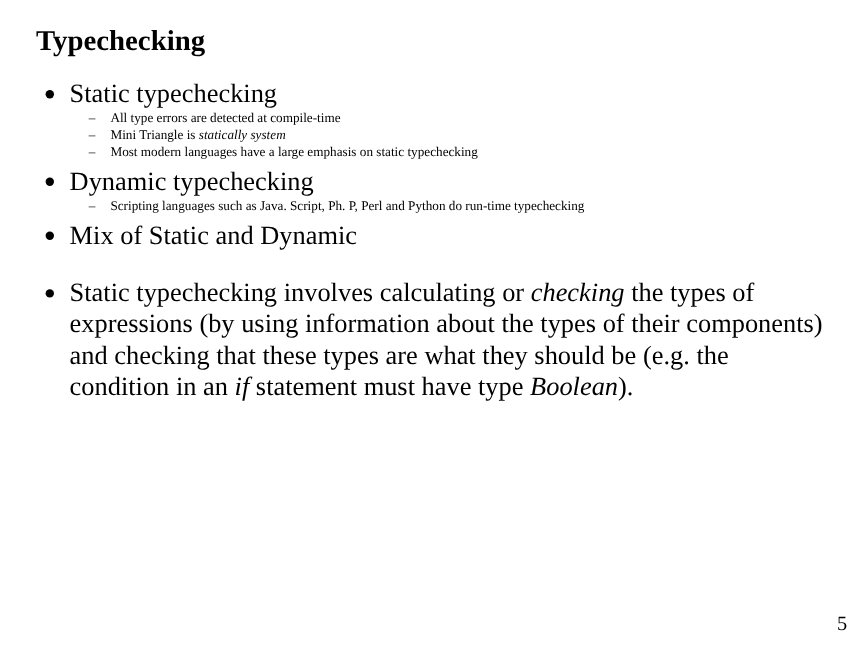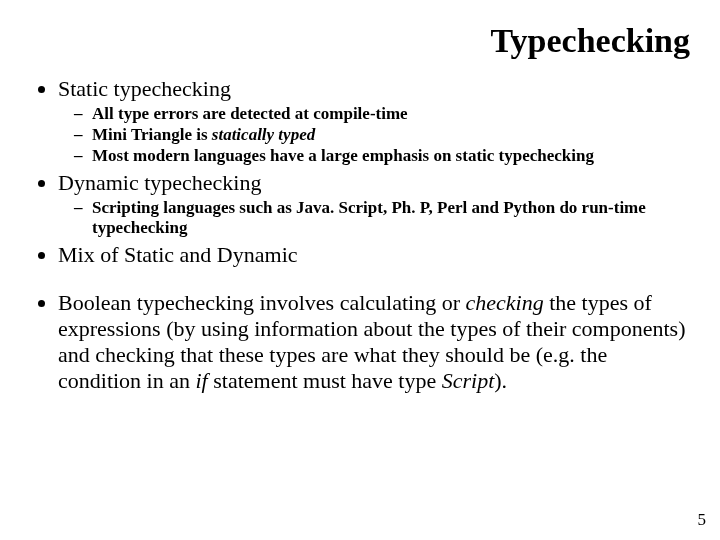--- a/index.html
+++ b/index.html
@@ -12,42 +12,41 @@
     color: #000;
   }
   .slide {
     box-sizing: border-box;
     width: 720px;
     height: 540px;
     padding: 22px 30px 20px 30px;
     position: relative;
   }
   .title {
-    text-align: right;
+    text-align: left;
     font-weight: bold;
-    font-size: 34px;
+    font-size: 24px;
     margin: 0 0 16px 0;
   }
   ul.lvl1 {
     margin: 0;
     padding-left: 28px;
     list-style: disc;
     font-size: 22px;
     line-height: 1.18;
   }
   ul.lvl1 > li {
     margin-top: 2px;
   }
   ul.lvl2 {
     margin: 2px 0 4px 0;
     padding-left: 34px;
     list-style: none;
-    font-size: 17px;
+    font-size: 11px;
     line-height: 1.18;
-    font-weight: bold;
   }
   ul.lvl2 > li {
     position: relative;
     padding-left: 0;
     margin-top: 1px;
   }
   ul.lvl2 > li::before {
     content: "–";
     position: absolute;
     left: -18px;
@@ -70,39 +69,39 @@
 
   <h1 class="title">Typechecking</h1>
 
   <ul class="lvl1">
 
     <li>
       <span>Static typechecking</span>
       <ul class="lvl2">
         <li>All type errors are detected at compile-time</li>
         <li>
-          <span>Mini Triangle is </span><em>statically typed</em>
+          <span>Mini Triangle is </span><em>statically system</em>
         </li>
         <li>Most modern languages have a large emphasis on static typechecking</li>
       </ul>
     </li>
 
     <li>
       <span>Dynamic typechecking</span>
       <ul class="lvl2">
         <li>Scripting languages such as Java. Script, Ph. P, Perl and Python do run-time typechecking</li>
       </ul>
     </li>
 
     <li>
       <span>Mix of Static and Dynamic</span>
     </li>
 
     <li class="gap"></li>
 
     <li>
-      <span>Boolean typechecking involves calculating or </span><em>checking</em><span> the types of expressions (by using information about the types of their components) and checking that these types are what they should be (e.g. the condition in an </span><em>if</em><span> statement must have type </span><em>Script</em><span>).</span>
+      <span>Static typechecking involves calculating or </span><em>checking</em><span> the types of expressions (by using information about the types of their components) and checking that these types are what they should be (e.g. the condition in an </span><em>if</em><span> statement must have type </span><em>Boolean</em><span>).</span>
     </li>
 
   </ul>
 
   <div class="pagenum">5</div>
 </div>
 
 </body></html>

